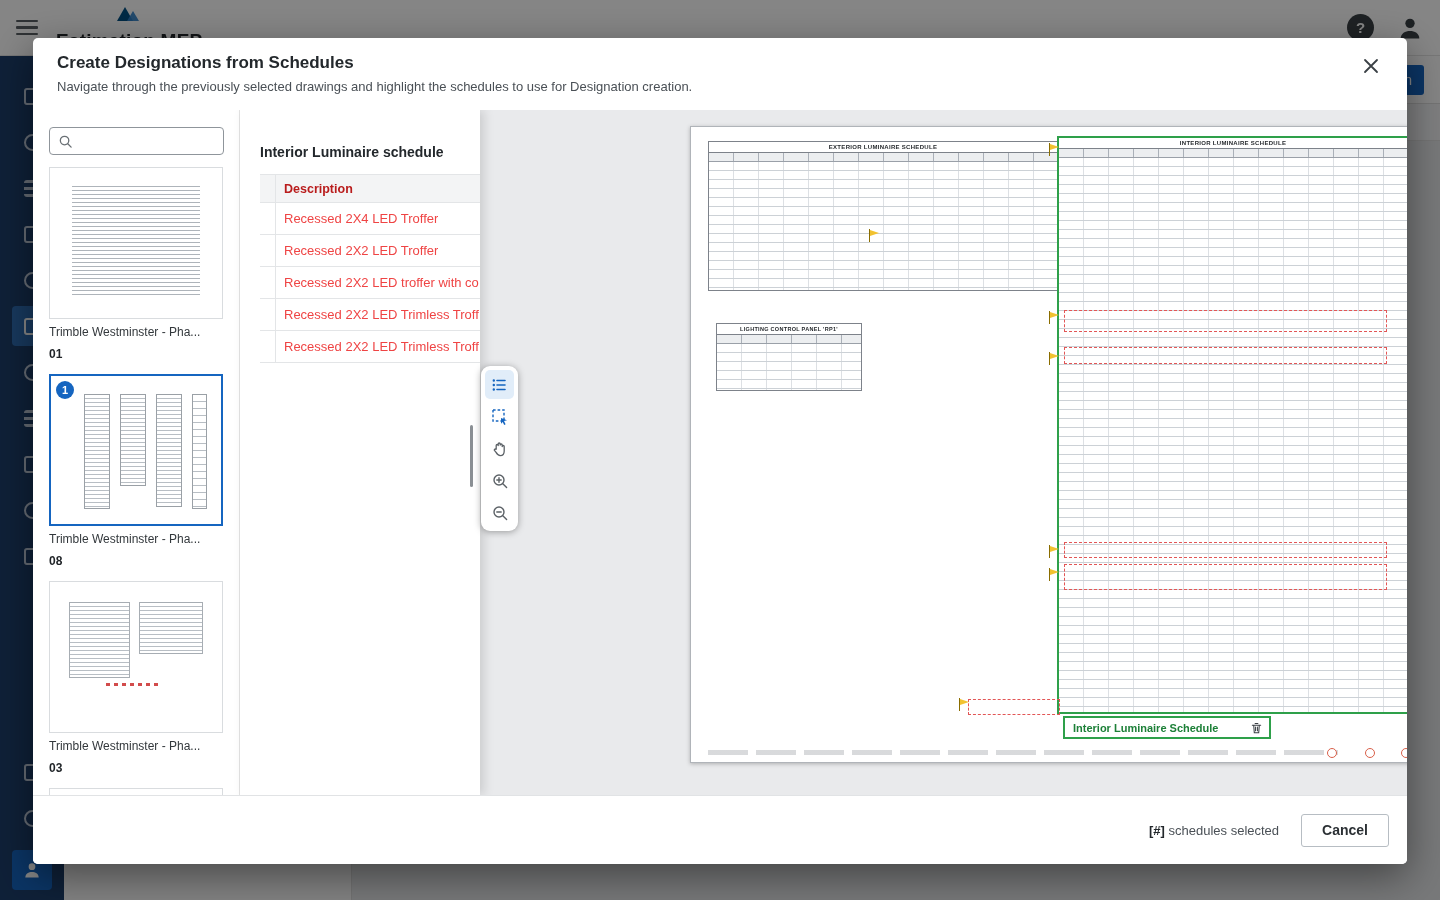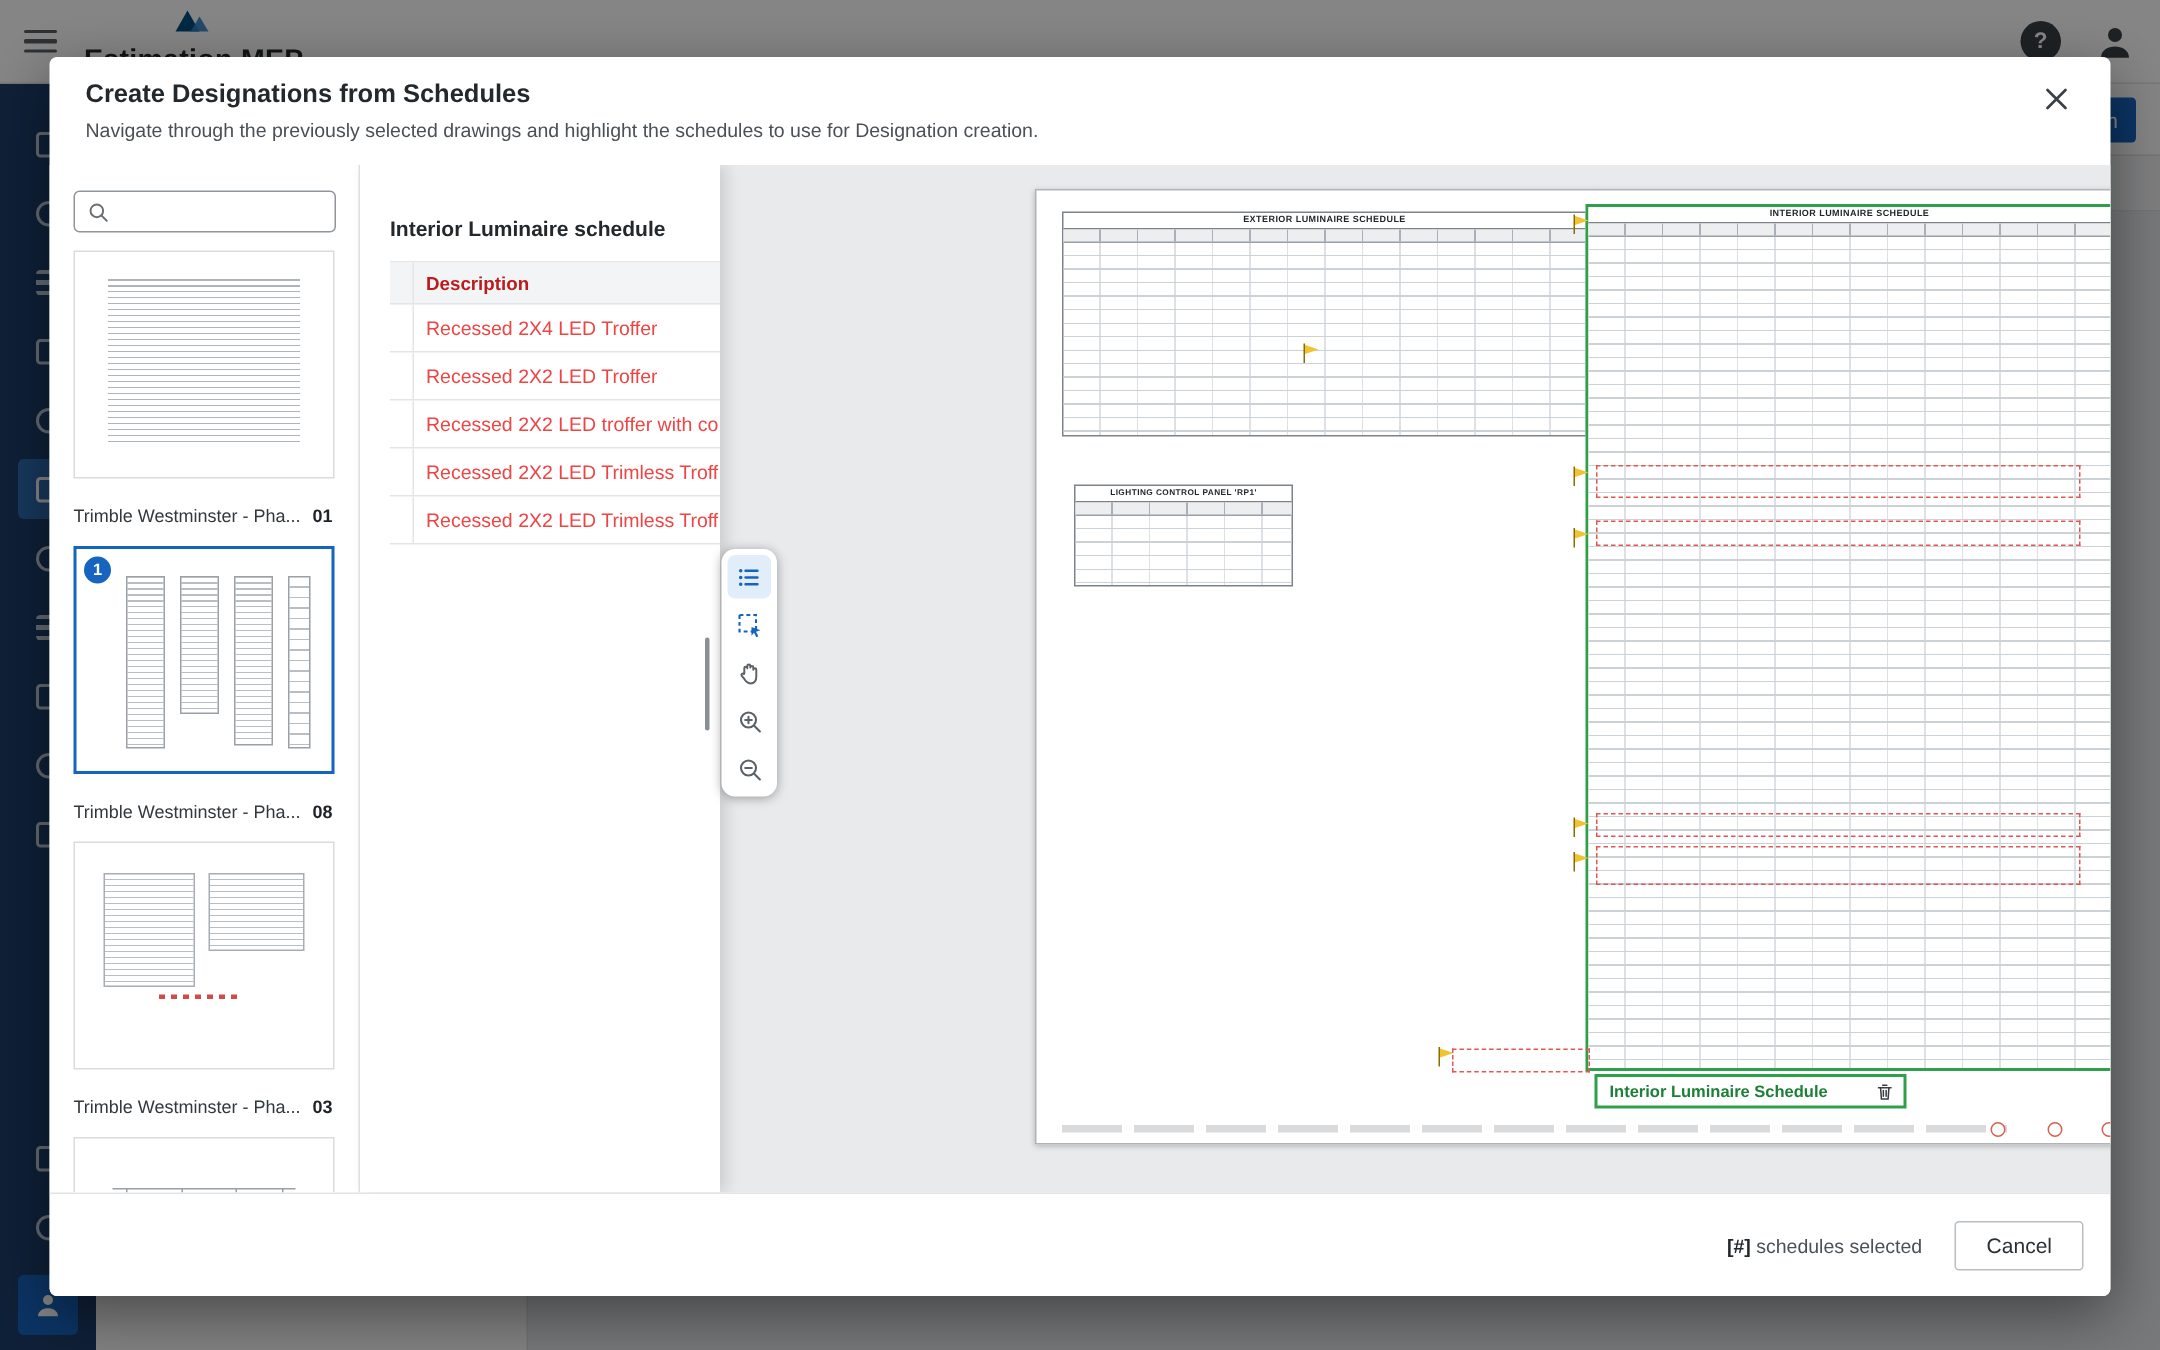--- a/index.html
+++ b/index.html
@@ -33,35 +33,35 @@
 
   
   .modal { position:fixed; left:33px; top:38px; width:1374px; height:826px; background:#fff; z-index:100; border-radius:5px; box-shadow:0 12px 40px rgba(0,0,0,.45); display:flex; flex-direction:column; overflow:hidden; }
   .m-head { height:72px; padding:15px 24px 0; position:relative; flex:0 0 auto; }
   .m-title { font-size:17px; font-weight:700; color:#23282c; }
   .m-sub { font-size:13px; color:#4a5056; margin-top:6px; }
   .m-close { position:absolute; right:22px; top:14px; width:28px; height:28px; display:flex; align-items:center; justify-content:center; cursor:pointer; background:none; border:none; }
   .m-foot { height:69px; border-top:1px solid #e1e3e5; flex:0 0 auto; display:flex; align-items:center; justify-content:flex-end; gap:22px; padding:0 18px; background:#fff; }
   .sel-count { font-size:13px; color:#4a5056; }
   .sel-count b { color:#23282c; }
-  .btn { height:33px; border-radius:3px; font-size:14px; font-weight:400; cursor:pointer; font-family:"Liberation Sans",sans-serif; }
+  .btn { height:33px; border-radius:3px; font-size:14px; font-weight:700; cursor:pointer; font-family:"Liberation Sans",sans-serif; }
   .btn-outline { background:#fff; border:1px solid #b7bdc3; color:#2b3034; padding:0 20px; }
   .btn-primary { background:#1565c0; border:1px solid #1565c0; color:#fff; padding:0 16px; }
 
   .m-body { flex:1 1 auto; position:relative; background:#e9eaec; overflow:hidden; }
 
   
   .thumb-panel { position:absolute; left:0; top:0; bottom:0; width:207px; background:#fff; border-right:1px solid #e4e4e4; padding:17px 16px; overflow:hidden; }
   .search-box { width:175px; height:28px; border:1px solid #8f959b; border-radius:4px; display:flex; align-items:center; padding:0 8px; gap:6px; margin-bottom:12px; background:#fff; }
   .search-box input { border:none; outline:none; flex:1; font-size:13px; min-width:0; font-family:"Liberation Sans",sans-serif; }
   .thumb-item { margin-bottom:13px; }
   .thumb-box { width:174px; height:152px; border:1px solid #d9dcdf; background:#fff; position:relative; display:flex; align-items:center; justify-content:center; cursor:pointer; }
   .thumb-box.selected { border:2px solid #1565c0; }
   .thumb-badge { position:absolute; left:5px; top:5px; width:18px; height:18px; border-radius:50%; background:#1565c0; color:#fff; font-size:11px; font-weight:700; display:flex; align-items:center; justify-content:center; z-index:2; }
-  .thumb-cap { margin-top:18px; font-size:12px; color:#33383c; display:flex; gap:8px; white-space:nowrap; }
+  .thumb-cap { margin-top:6px; font-size:12px; color:#33383c; display:flex; gap:8px; white-space:nowrap;flex-direction:column; }
   .thumb-cap b { color:#1f2327; }
   .tp { position:absolute; inset:10px; }
   .tp1 .col { position:absolute; top:6%; height:84%; width:42%; background:repeating-linear-gradient(180deg,#aeb4ba 0 1px, transparent 1px 4px); }
   .tp1 .col.l { left:8%; } .tp1 .col.r { right:8%; }
   .tp2 .strip { position:absolute; top:4%; border:1px solid #9aa0a6; background:repeating-linear-gradient(180deg,transparent 0 3px, #b8bec4 3px 4px); }
   .tp2 .s1 { left:10%; width:17%; height:90%; }
   .tp2 .s2 { left:34%; width:17%; height:72%; }
   .tp2 .s3 { left:58%; width:17%; height:88%; }
   .tp2 .s4 { left:82%; width:10%; height:90%; background:repeating-linear-gradient(180deg,transparent 0 6px, #b8bec4 6px 7px); }
   .tp3 .blk { position:absolute; border:1px solid #a7adb3; background:repeating-linear-gradient(180deg,transparent 0 3px, #b8bec4 3px 4px); }

